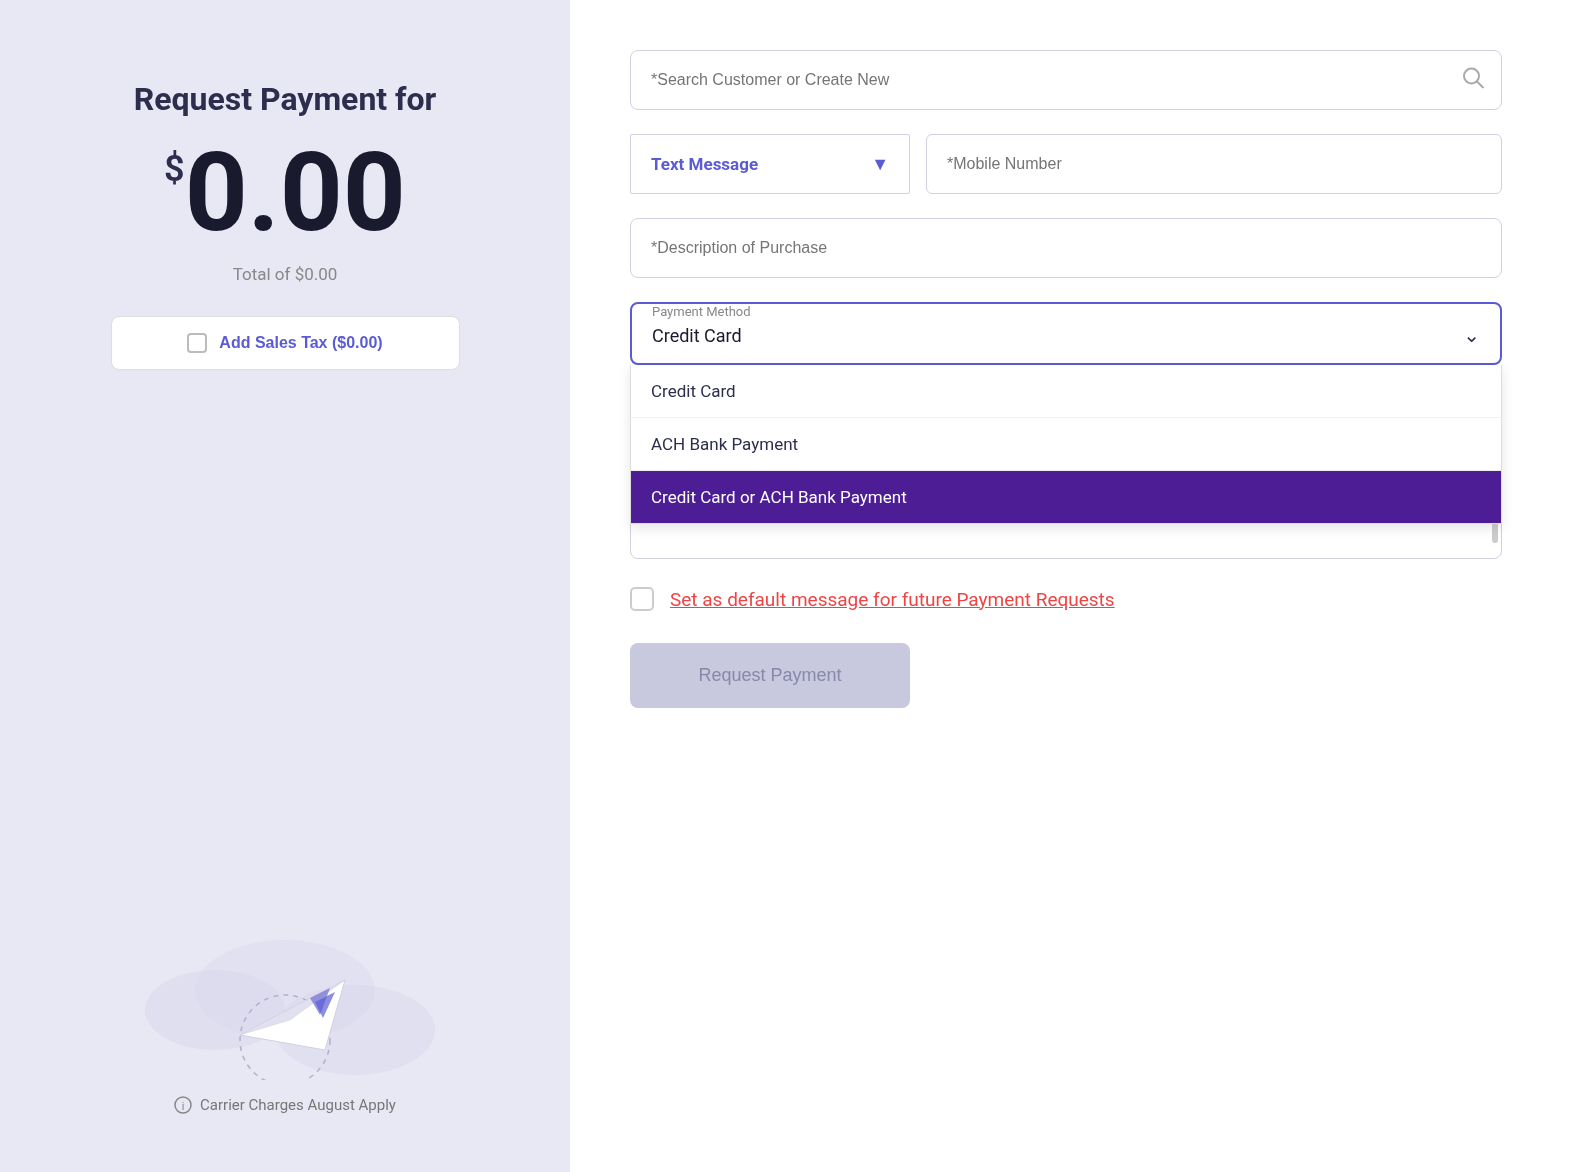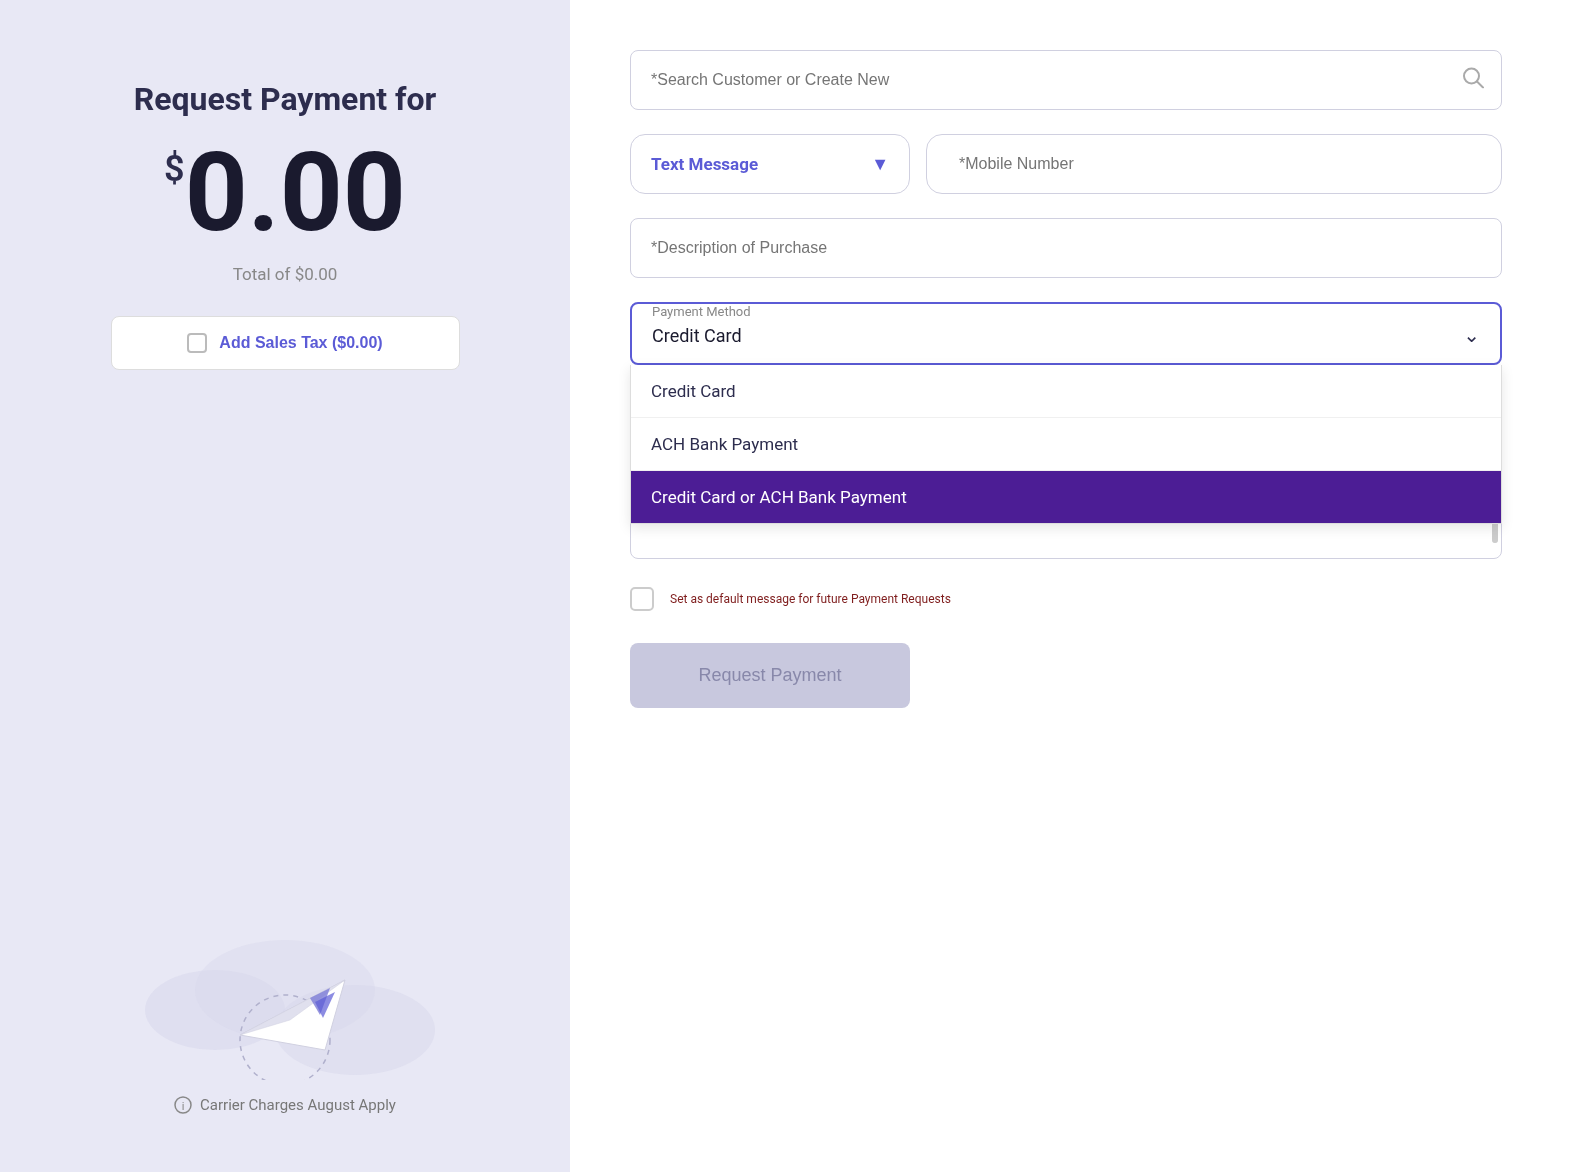--- a/index.html
+++ b/index.html
@@ -143,42 +143,42 @@
 
     .delivery-select-wrapper {
       position: relative;
       width: 280px;
       flex-shrink: 0;
     }
 
     .delivery-select-btn {
       width: 100%;
       border: 1.5px solid #d0d0e0;
-      border-radius: 15px;
+      border-radius: 2px;
       padding: 18px 20px;
       font-size: 17px;
       font-weight: 700;
       color: #5b5bd6;
       background: white;
       display: flex;
       align-items: center;
       justify-content: space-between;
       cursor: pointer;
     }
 
     .delivery-select-btn .chevron {
       color: #5b5bd6;
       font-size: 18px;
     }
 
     .mobile-input {
       flex: 1;
       border: 1.5px solid #d0d0e0;
-      border-radius: 16px;
-      padding: 18px 32px;
+      border-radius: 6px;
+      padding: 18px 20px;
       font-size: 16px;
       color: #aaa;
       outline: none;
     }
 
     
     .payment-method-container {
       position: relative;
     }
 
@@ -296,22 +296,23 @@
       width: 24px;
       height: 24px;
       border: 2px solid #ccc;
       border-radius: 5px;
       flex-shrink: 0;
       display: inline-block;
       cursor: pointer;
     }
 
     .default-message-label {
-      font-size: 12px;
-      color: #7f1d1d;
+      font-size: 19px;
+      color: #ef4444;
+      text-decoration: underline;
     }
 
     
     .request-payment-btn {
       background: #c8c8de;
       color: #8888aa;
       border: none;
       border-radius: 8px;
       padding: 22px 60px;
       font-size: 18px;

